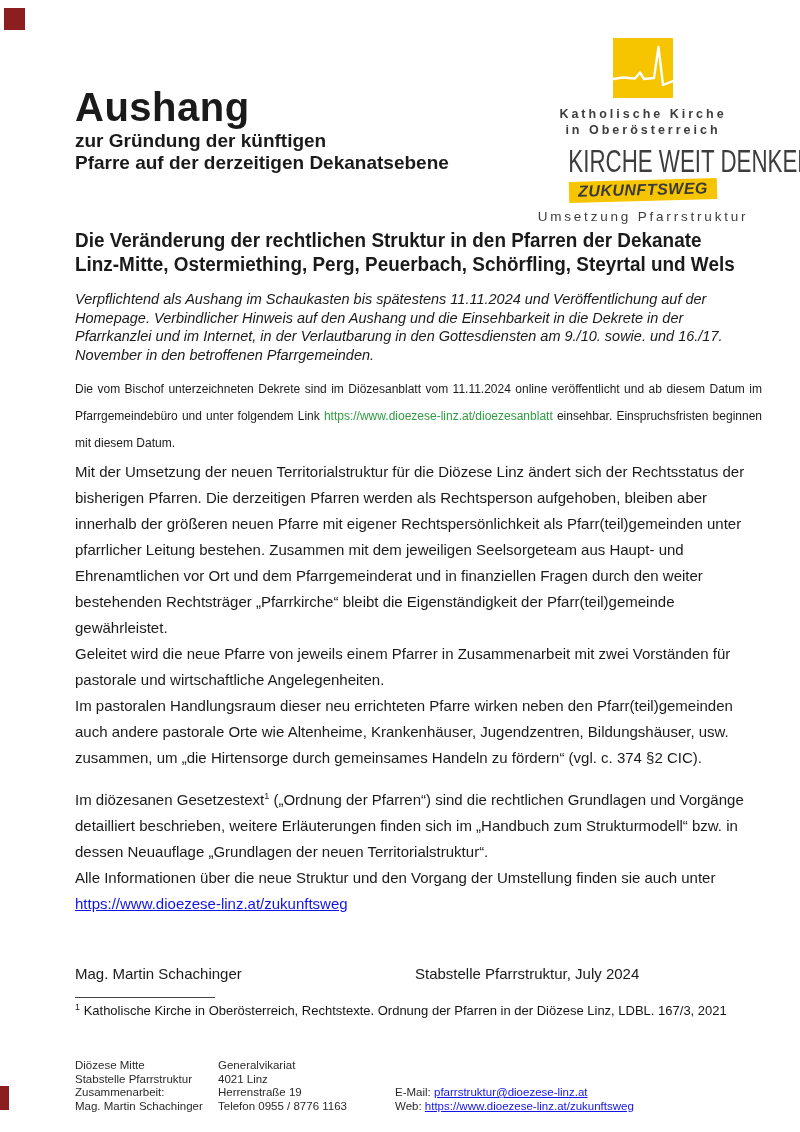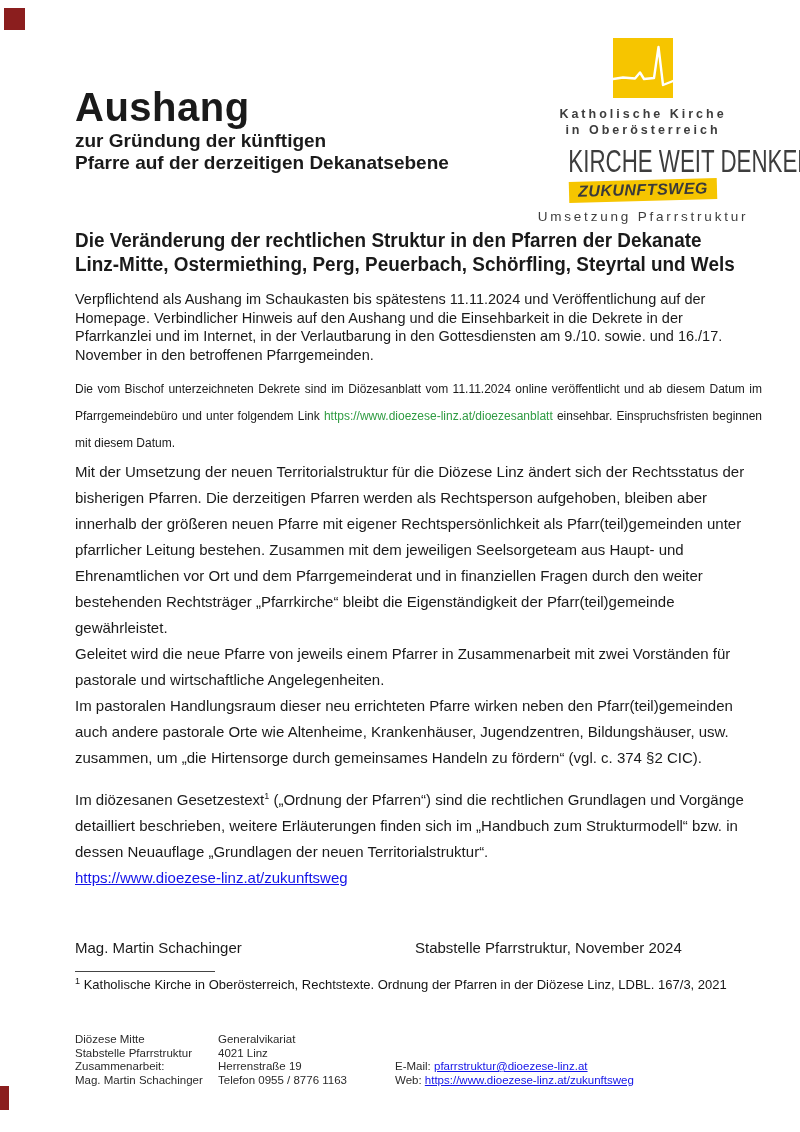--- a/index.html
+++ b/index.html
@@ -33,21 +33,21 @@
                 transform:scaleX(0.72); transform-origin:right center; line-height:32px; }
   .logo-badge { margin-top:2px; background:#f6c500; color:#3a3a3a; font-style:italic; font-weight:bold;
                 font-size:16px; padding:1px 9px 2px 9px; transform:rotate(-1.5deg); letter-spacing:0.5px; }
   .logo-tagline { margin-top:8px; font-size:13.5px; font-weight:500; letter-spacing:2.8px;
                   color:#3d3d3d; white-space:nowrap; }
 
   
   .doc-heading { margin-top:4px; font-size:19.5px; font-weight:bold; line-height:24px; }
   .doc-heading div { transform:scaleX(0.97); transform-origin:left center; white-space:nowrap; }
 
-  .intro { margin-top:14px; font-size:14.5px; line-height:18.5px; }
+  .intro { margin-top:14px; font-style:italic; font-size:14.5px; line-height:18.5px; }
 
   .p-dekrete { margin-top:12px; font-size:12px; line-height:27px; text-align:justify; }
 
   .bigblock { margin-top:2px; }
   .bigblock p, .p4block p { margin:0; font-size:15px; line-height:26px; }
   .p4block { margin-top:16px; }
 
   a.link-green { color:#2e9b41; text-decoration:none; }
   a.link-blue  { color:#1414e8; text-decoration:underline; }
 
@@ -110,26 +110,27 @@
     <div class="p-dekrete"><span>Die vom Bischof unterzeichneten Dekrete sind im Diözesanblatt vom 11.11.2024 online veröffentlicht und ab diesem Datum im Pfarrgemeindebüro und unter folgendem Link </span><a class="link-green" href="#">https://www.dioezese-linz.at/dioezesanblatt</a><span> einsehbar. Einspruchsfristen beginnen mit diesem Datum.</span></div>
 
     <div class="bigblock">
       <p>Mit der Umsetzung der neuen Territorialstruktur für die Diözese Linz ändert sich der Rechtsstatus der bisherigen Pfarren. Die derzeitigen Pfarren werden als Rechtsperson aufgehoben, bleiben aber innerhalb der größeren neuen Pfarre mit eigener Rechtspersönlichkeit als Pfarr(teil)gemeinden unter pfarrlicher Leitung bestehen. Zusammen mit dem jeweiligen Seelsorgeteam aus Haupt- und Ehrenamtlichen vor Ort und dem Pfarrgemeinderat und in finanziellen Fragen durch den weiter bestehenden Rechtsträger „Pfarrkirche“ bleibt die Eigenständigkeit der Pfarr(teil)gemeinde gewährleistet.</p>
       <p>Geleitet wird die neue Pfarre von jeweils einem Pfarrer in Zusammenarbeit mit zwei Vorständen für pastorale und wirtschaftliche Angelegenheiten.</p>
       <p>Im pastoralen Handlungsraum dieser neu errichteten Pfarre wirken neben den Pfarr(teil)gemeinden auch andere pastorale Orte wie Altenheime, Krankenhäuser, Jugendzentren, Bildungshäuser, usw. zusammen, um „die Hirtensorge durch gemeinsames Handeln zu fördern“ (vgl. c. 374 §2 CIC).</p>
     </div>
 
     <div class="p4block">
       <p><span>Im diözesanen Gesetzestext</span><sup class="fnref">1</sup><span> („Ordnung der Pfarren“) sind die rechtlichen Grundlagen und Vorgänge detailliert beschrieben, weitere Erläuterungen finden sich im „Handbuch zum Strukturmodell“ bzw. in dessen Neuauflage „Grundlagen der neuen Territorialstruktur“.</span></p>
+      <p>Alle Informationen über die neue Struktur und den Vorgang der Umstellung finden sie auch unter</p>
       <p><a class="link-blue" href="#">https://www.dioezese-linz.at/zukunftsweg</a></p>
     </div>
 
     <div class="signature">
       <span class="sig-left">Mag. Martin Schachinger</span>
-      <span class="sig-right">Stabstelle Pfarrstruktur, November 2024</span>
+      <span class="sig-right">Stabstelle Pfarrstruktur, July 2024</span>
     </div>
 
     <div class="fn-rule"></div>
     <div class="footnote"><sup class="fnref">1</sup><span> Katholische Kirche in Oberösterreich, Rechtstexte. Ordnung der Pfarren in der Diözese Linz, LDBL. 167/3, 2021</span></div>
 
     <div class="footer">
       <div class="col1">
         <div>Diözese Mitte</div>
         <div>Stabstelle Pfarrstruktur</div>
         <div>Zusammenarbeit:</div>

